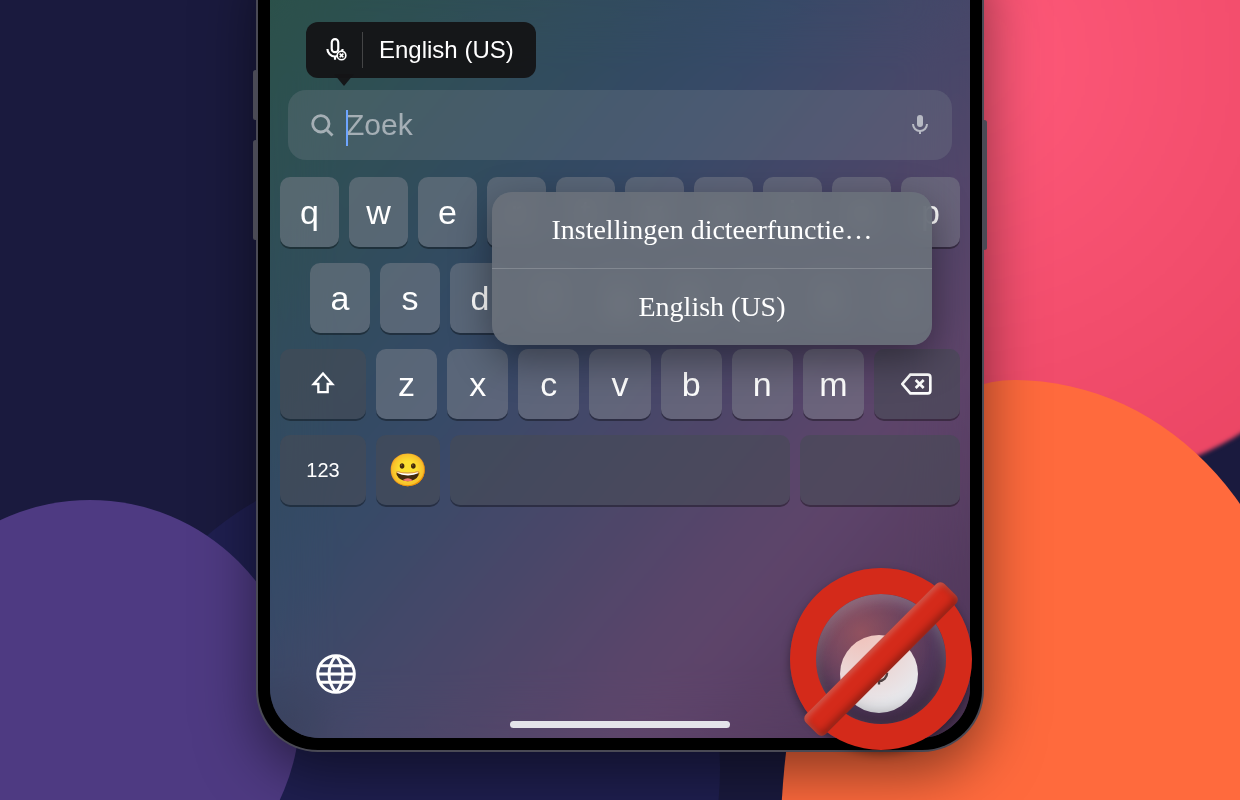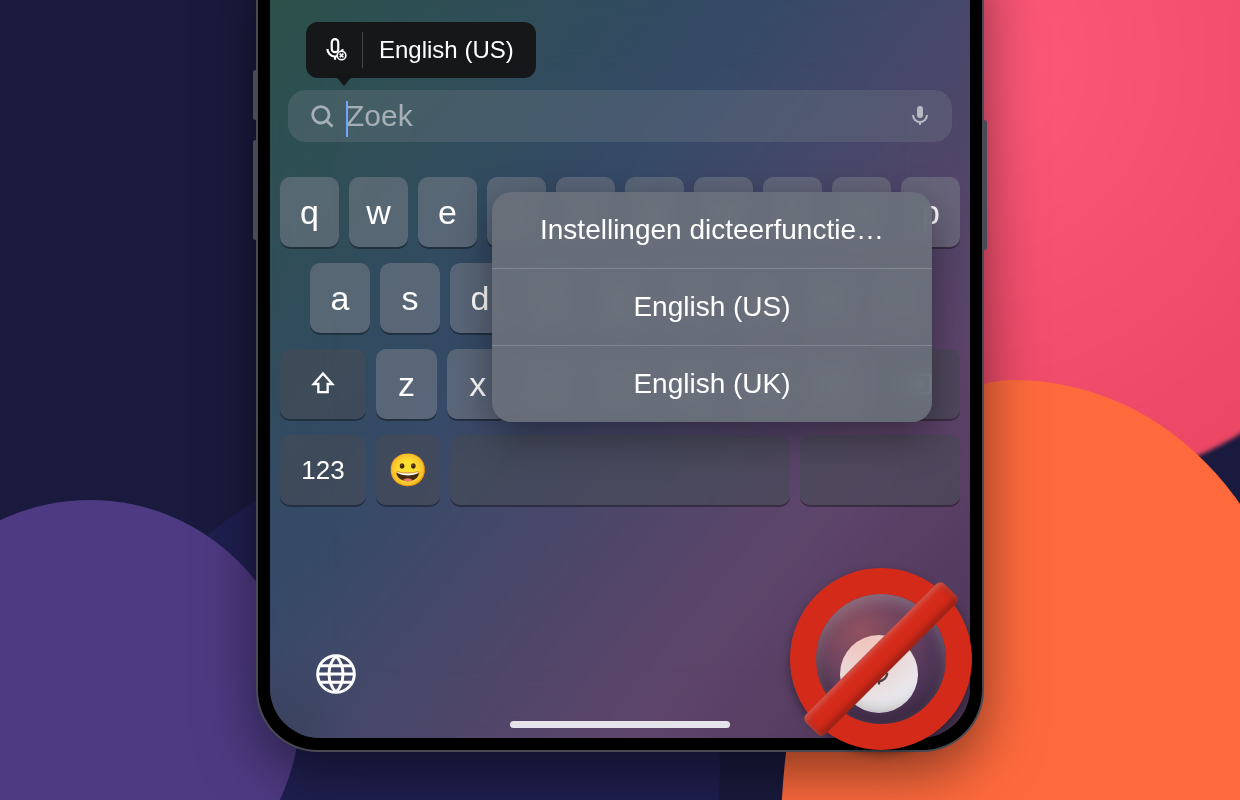--- a/index.html
+++ b/index.html
@@ -60,21 +60,21 @@
   .pill-text { font-size: 24px; }
   .pill-tail {
     position:absolute; bottom:-8px; left:28px;
     width:0;height:0;border-left:10px solid transparent;border-right:10px solid transparent;border-top:12px solid rgba(20,20,22,.95);
   }
 
   
   .search {
     position: absolute;
     top: 148px; left: 18px; right: 18px;
-    height: 52px;
+    height: 70px;
     background: rgba(120,130,140,.30);
     border-radius: 18px;
     display:flex; align-items:center;
     padding: 12px 20px;
   }
   .search .mag { margin-right: 10px; opacity:.7; }
   .search .placeholder { font-size:30px; color: rgba(230,230,235,.6); position:relative; }
   .search .cursor {
     position:absolute; left:0; top:2px; width:2px; height:36px; background:#6ea5ff;
   }
@@ -92,35 +92,36 @@
     font-size:34px;
     border-radius:10px;
     height:70px;
     display:flex; align-items:center; justify-content:center;
     flex:1;
     box-shadow: 0 2px 0 rgba(0,0,0,.35);
   }
   .key.fn { background: rgba(70,75,85,.6); font-size:24px; }
   .key.shift { flex: 0 0 86px; }
   .key.back { flex: 0 0 86px; }
-  .key.num { flex: 0 0 86px; font-size:26px; }
+  .key.num { flex: 0 0 86px; font-size:20px; }
   .key.emoji { flex: 0 0 64px; font-size:32px; background: rgba(70,75,85,.6); }
   .key.space { flex:1; }
   .key.go { flex:0 0 160px; }
   
   
   .popover {
     position:absolute;
     top: 250px; left: 222px;
     width: 440px;
     background: rgba(105,112,122,.92);
     border-radius: 20px;
     overflow:hidden;
     backdrop-filter: blur(10px);
     box-shadow: 0 14px 40px rgba(0,0,0,.4);
+    font-family: Liberation Serif, serif;
   }
   .popover .item {
     color:#fff; font-size:28px; text-align:center;
     padding: 22px 18px;
     border-bottom: 1px solid rgba(255,255,255,.18);
     white-space:nowrap; overflow:hidden; text-overflow:ellipsis;
   }
   .popover .item:last-child { border-bottom:none; }
   
   
@@ -264,21 +265,20 @@
         <div class="key fn num">123</div>
         <div class="key emoji">😀</div>
         <div class="key fn space"></div>
         <div class="key fn go"></div>
       </div>
     </div>
 
     <div class="popover">
       <div class="item">Instellingen dicteerfunctie…</div>
       <div class="item">English (US)</div>
-      <div class="item">English (UK)</div>
     </div>
 
     <div class="dock">
       <span class="globe">
         <svg width="44" height="44" viewBox="0 0 24 24" fill="none" stroke="#fff" stroke-width="1.6">
           <circle cx="12" cy="12" r="10"></circle>
           <path d="M2 12h20M12 2a15 15 0 0 1 0 20M12 2a15 15 0 0 0 0 20"></path>
           <path d="M3.5 7.5h17M3.5 16.5h17"></path>
         </svg>
       </span>

